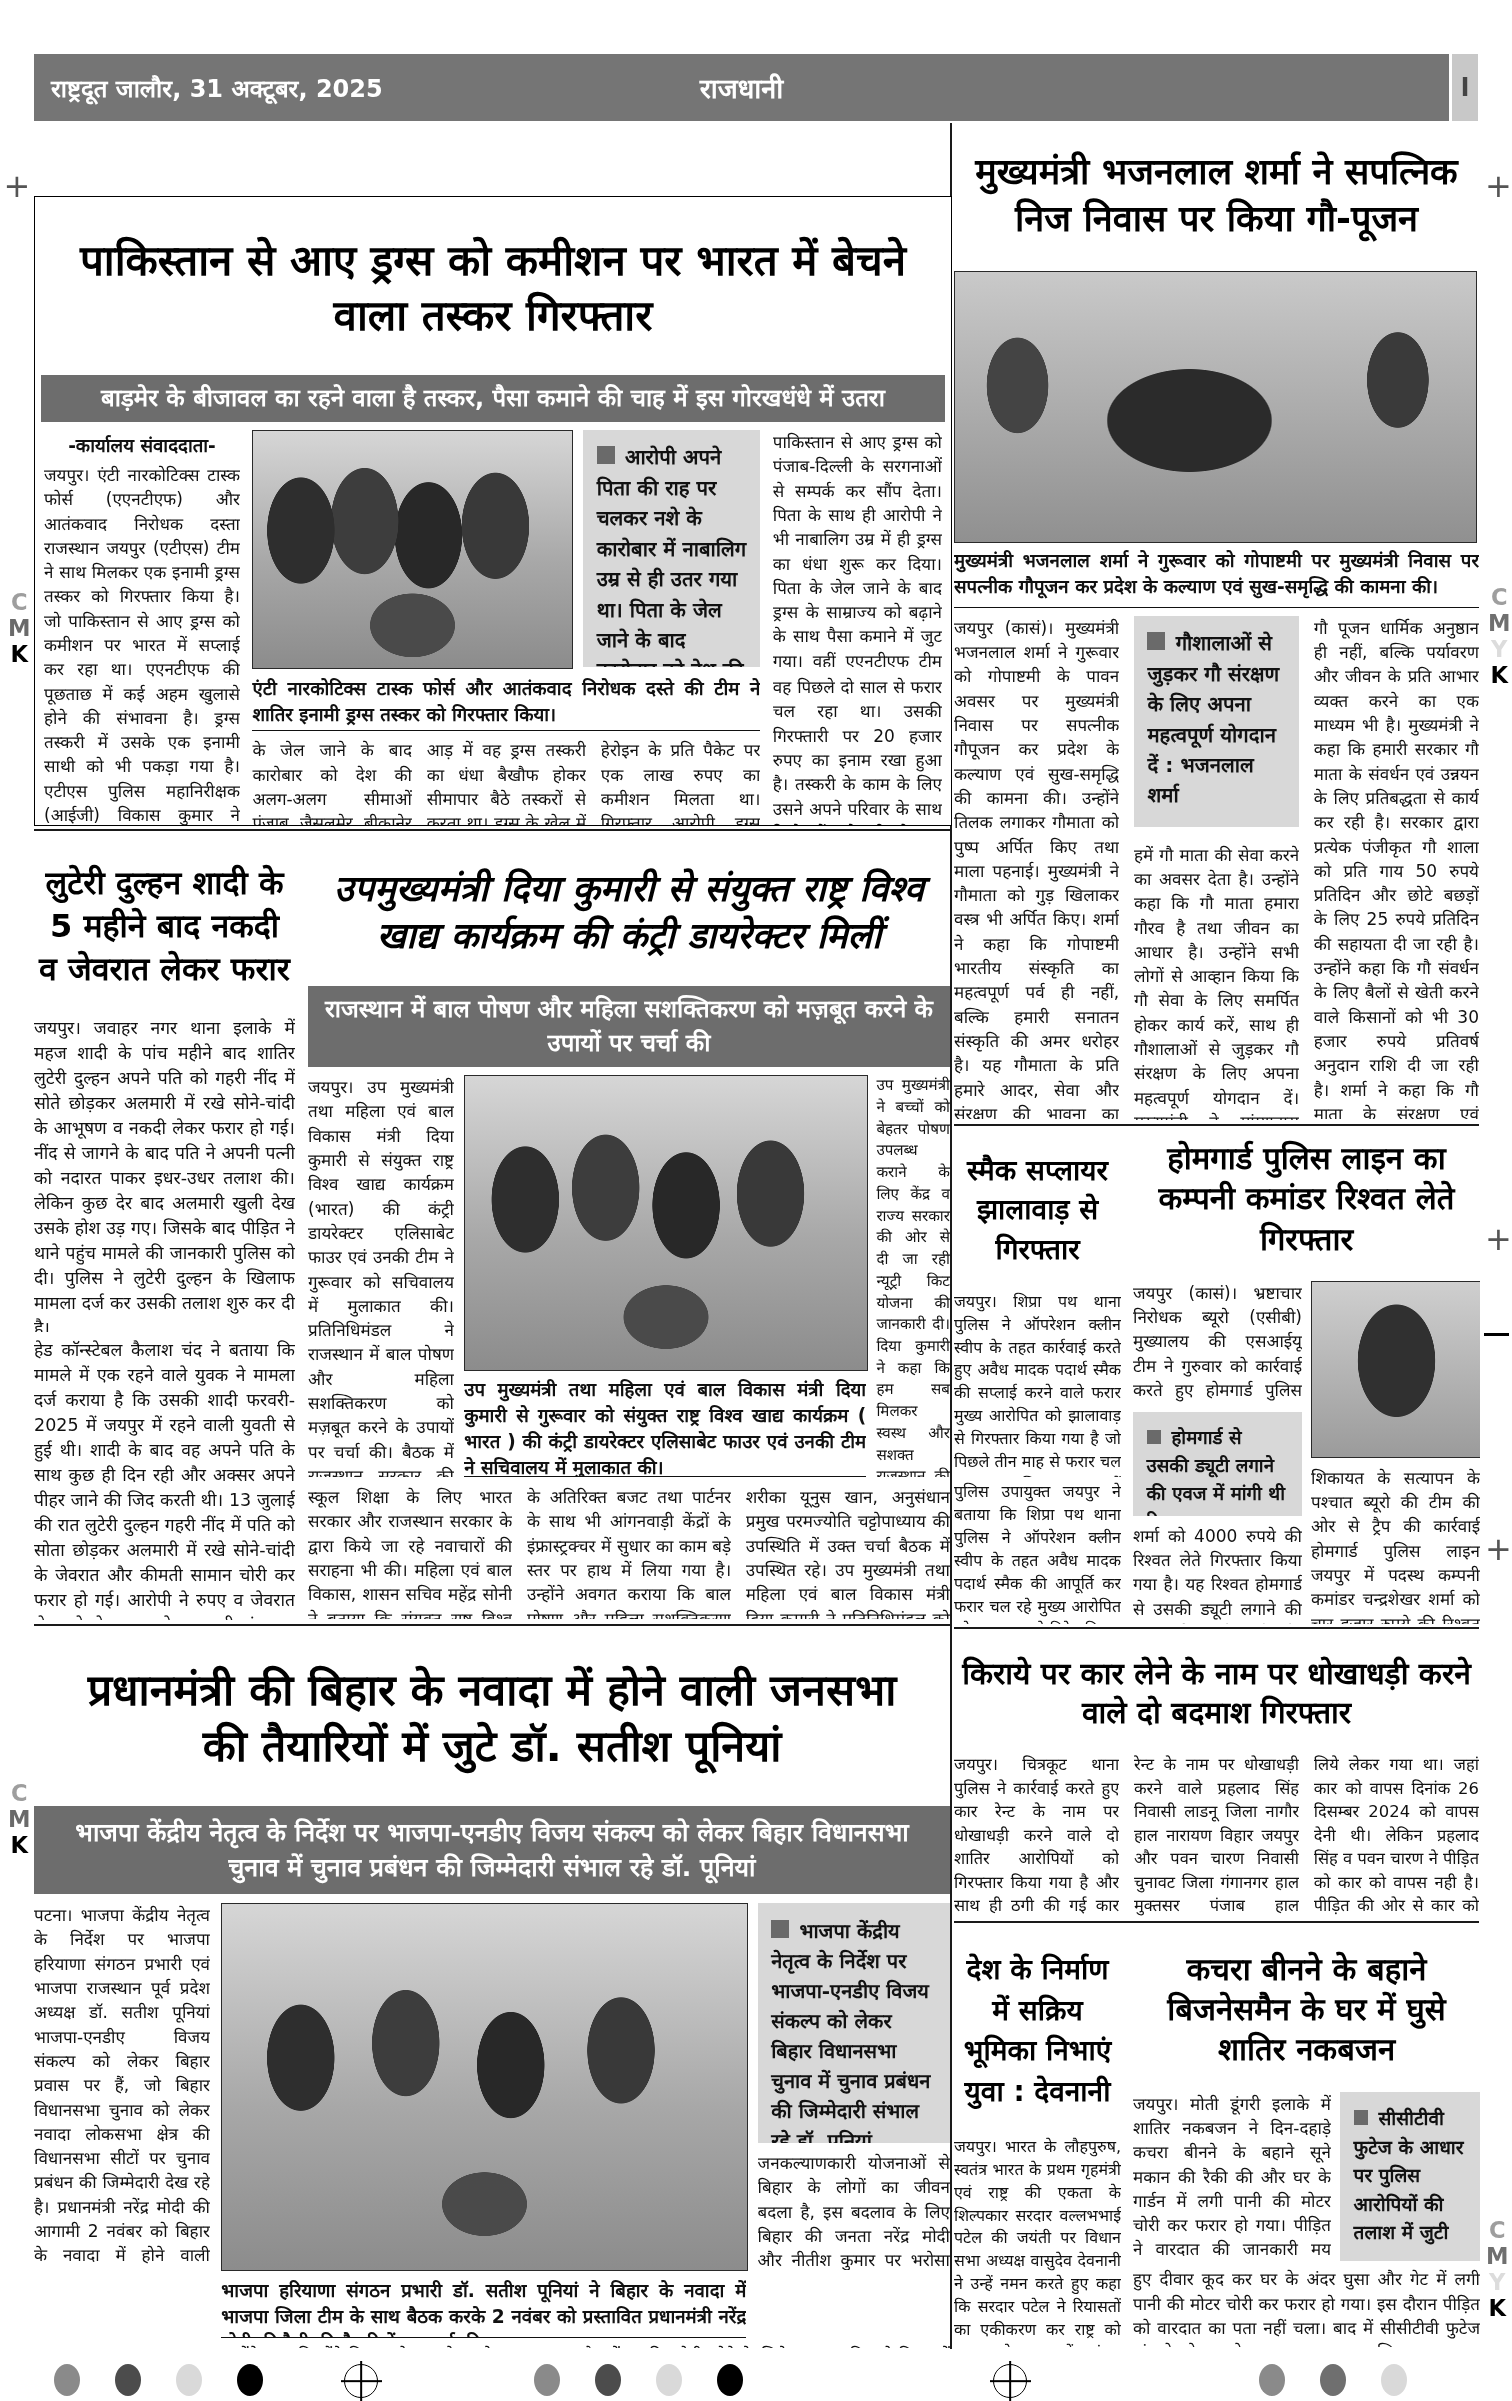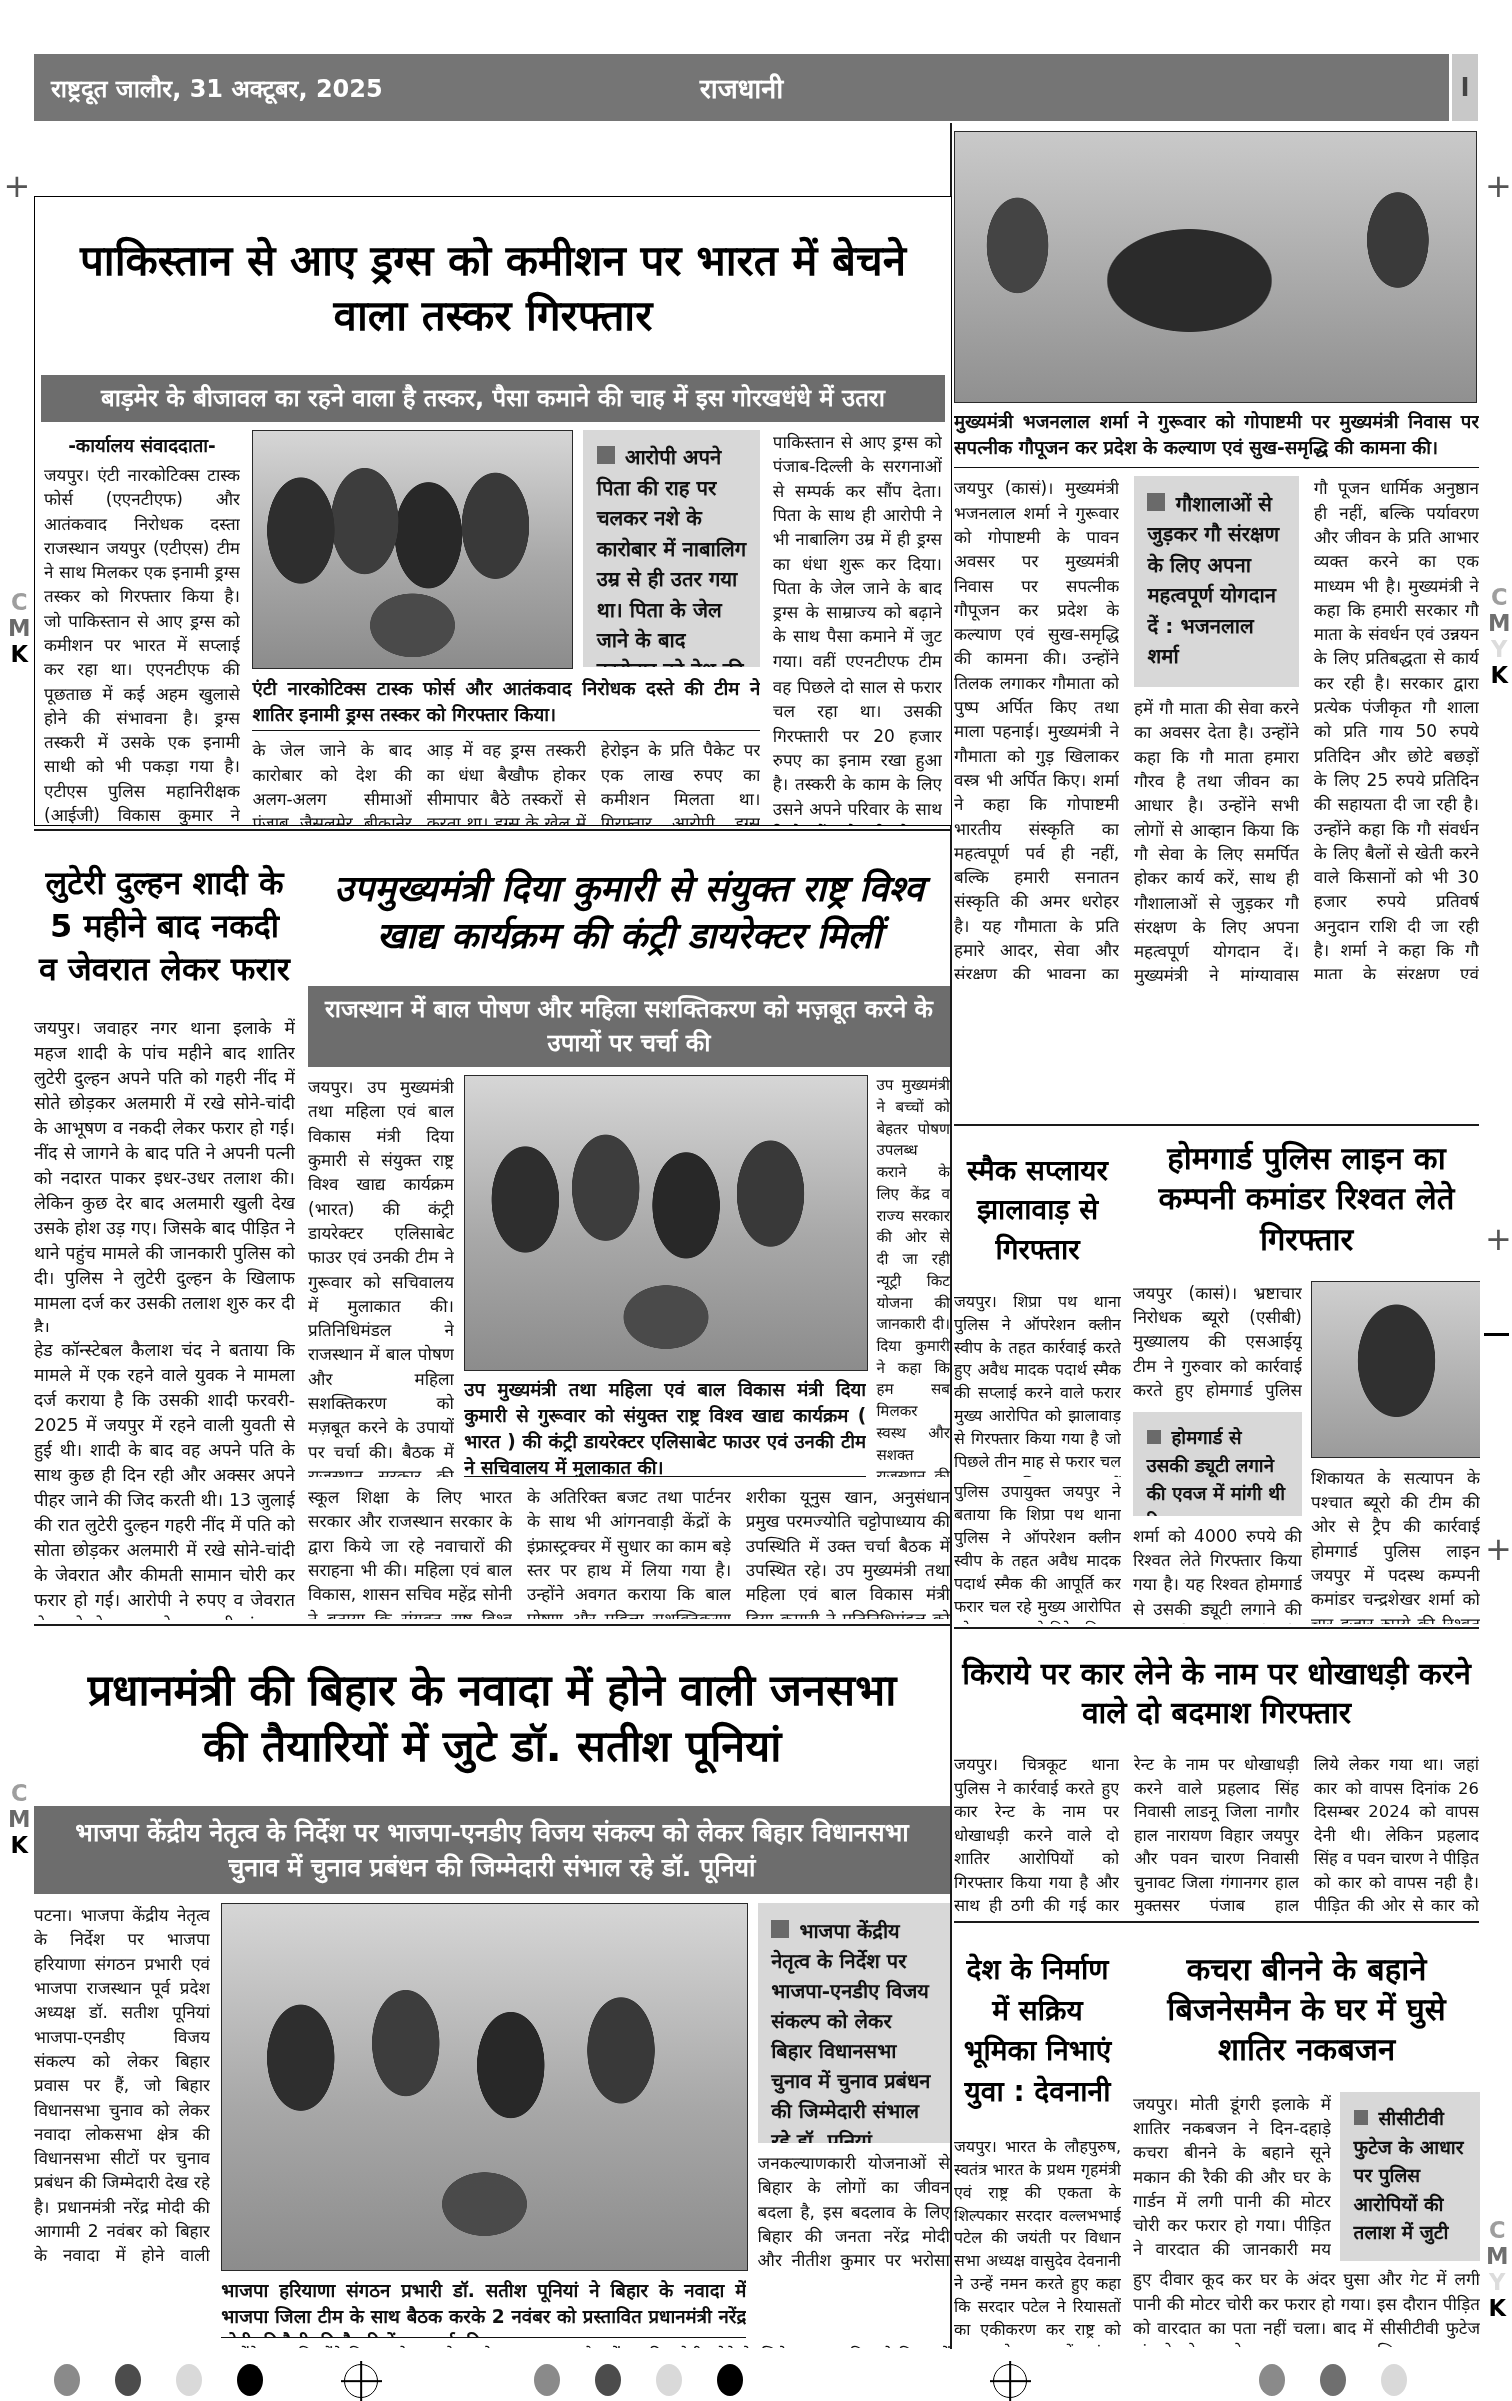--- a/index.html
+++ b/index.html
@@ -126,26 +126,27 @@
         </div>
       </div>
       <div style="flex:1;display:flex;flex-direction:column;gap:8px;">
         <div class="bodytext" style="height:237px;">पाकिस्तान से आए ड्रग्स को पंजाब-दिल्ली के सरगनाओं से सम्पर्क कर सौंप देता। पिता के साथ ही आरोपी ने भी नाबालिग उम्र में ही ड्रग्स का धंधा शुरू कर दिया। पिता के जेल जाने के बाद ड्रग्स के साम्राज्य को बढ़ाने के साथ पैसा कमाने में जुट गया। वहीं एएनटीएफ टीम ने दूसरी कार्रवाई कर उसके साथी जोगाराम उर्फ जोगेन्द्र निवासी बलदेव नगर बाड़मेर को अरेस्ट किया। वह पिछले 8 सालों से मध्य प्रदेश से बाड़मेर तक ड्रग्स सप्लाई का काम कर रहा था।</div>
         <div class="bodytext" style="flex:1;">वह पिछले दो साल से फरार चल रहा था। उसकी गिरफ्तारी पर 20 हजार रुपए का इनाम रखा हुआ है। तस्करी के काम के लिए उसने अपने परिवार के साथ रिश्तेदारों को भी रोजगार करने के लिए ट्रक दिलवाए। पिछले दो महीने से जोगेंद्र चुपके से घरवालों से मिलकर फरार हो जाता था। अपनी स्कॉर्पियो गाड़ी को घर से करीब 2 किलोमीटर दूर गुप्त ठिकाने पर छिपा देता था। एएनटीएफ टीम ने काफी मशक्कत के बाद फरार इनामी बदमाश जोगेन्द्र को धर-दबोचा।</div>
       </div>
     </div>
   </section>
 
   <section class="article" style="left:954px;top:123px;width:525px;height:997px;">
+    <h1 class="hl" style="font-size:36px;padding:2.3px 5.6px 3.4px;">मुख्यमंत्री भजनलाल शर्मा ने सपत्निक निज निवास पर किया गौ-पूजन</h1>
     <div class="photo photo-cow" style="width:521px;height:270px;margin-top:8px;"></div>
     <div class="caption" style="margin-top:5.6px;border-bottom:1.7px solid #111;padding-bottom:6.8px;height:52px;">मुख्यमंत्री भजनलाल शर्मा ने गुरूवार को गोपाष्टमी पर मुख्यमंत्री निवास पर सपत्नीक गौपूजन कर प्रदेश के कल्याण एवं सुख-समृद्धि की कामना की।</div>
     <div class="cols" style="margin-top:8px;height:503px;">
       <div class="bodytext">जयपुर (कासं)। मुख्यमंत्री भजनलाल शर्मा ने गुरूवार को गोपाष्टमी के पावन अवसर पर मुख्यमंत्री निवास पर सपत्नीक गौपूजन कर प्रदेश के कल्याण एवं सुख-समृद्धि की कामना की। उन्होंने तिलक लगाकर गौमाता को पुष्प अर्पित किए तथा माला पहनाई। मुख्यमंत्री ने गौमाता को गुड़ खिलाकर वस्त्र भी अर्पित किए। शर्मा ने कहा कि गोपाष्टमी भारतीय संस्कृति का महत्वपूर्ण पर्व ही नहीं, बल्कि हमारी सनातन संस्कृति की अमर धरोहर है। यह गौमाता के प्रति हमारे आदर, सेवा और संरक्षण की भावना का प्रतीक है। हमारी सरकार गौसंवर्धन, गौशालाओं के उन्नयन तथा गौपालकों के सशक्तीकरण के लिए निरंतर कार्य कर रही है।</div>
       <div>
-        <div class="inset" style="font-size:20.3px;height:186px;margin-bottom:9px;">
+        <div class="inset" style="font-size:20.3px;height:186px;margin-bottom:16px;">
           <span class="sq"></span><span>गौशालाओं से जुड़कर गौ संरक्षण के लिए अपना महत्वपूर्ण योगदान दें : भजनलाल शर्मा</span>
         </div>
         <div class="bodytext" style="height:294px;">हमें गौ माता की सेवा करने का अवसर देता है। उन्होंने कहा कि गौ माता हमारा गौरव है तथा जीवन का आधार है। उन्होंने सभी लोगों से आव्हान किया कि गौ सेवा के लिए समर्पित होकर कार्य करें, साथ ही गौशालाओं से जुड़कर गौ संरक्षण के लिए अपना महत्वपूर्ण योगदान दें। मुख्यमंत्री ने मांग्यावास स्थित सदरू टेऊँराम गोशाला तथा अन्य गौशालाओं के प्रतिनिधियों से भी संवाद किया।</div>
       </div>
       <div class="bodytext">गौ पूजन धार्मिक अनुष्ठान ही नहीं, बल्कि पर्यावरण और जीवन के प्रति आभार व्यक्त करने का एक माध्यम भी है। मुख्यमंत्री ने कहा कि हमारी सरकार गौ माता के संवर्धन एवं उन्नयन के लिए प्रतिबद्धता से कार्य कर रही है। सरकार द्वारा प्रत्येक पंजीकृत गौ शाला को प्रति गाय 50 रुपये प्रतिदिन और छोटे बछड़ों के लिए 25 रुपये प्रतिदिन की सहायता दी जा रही है। उन्होंने कहा कि गौ संवर्धन के लिए बैलों से खेती करने वाले किसानों को भी 30 हजार रुपये प्रतिवर्ष अनुदान राशि दी जा रही है। शर्मा ने कहा कि गौ माता के संरक्षण एवं संवर्धन में संत-मुनि-महंतों का भी महत्वपूर्ण योगदान है।</div>
     </div>
   </section>
 
   <section class="article" style="left:34px;top:837px;width:261px;height:783px;">
     <h1 class="hl" style="font-size:32px;line-height:1.35;padding:3.4px 2.3px;">लुटेरी दुल्हन शादी के 5 महीने बाद नकदी व जेवरात लेकर फरार</h1>

